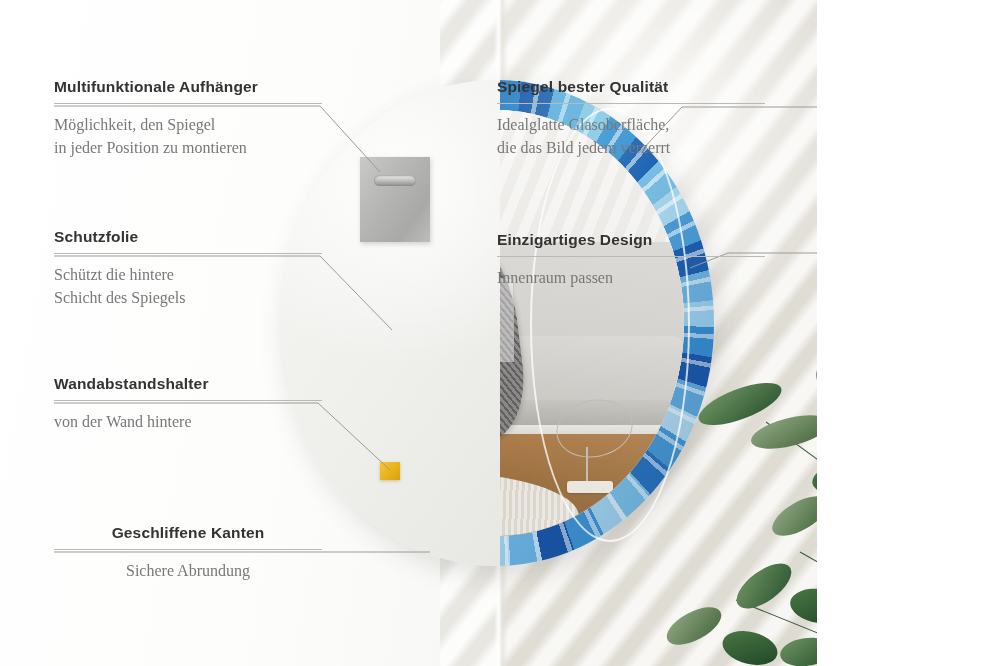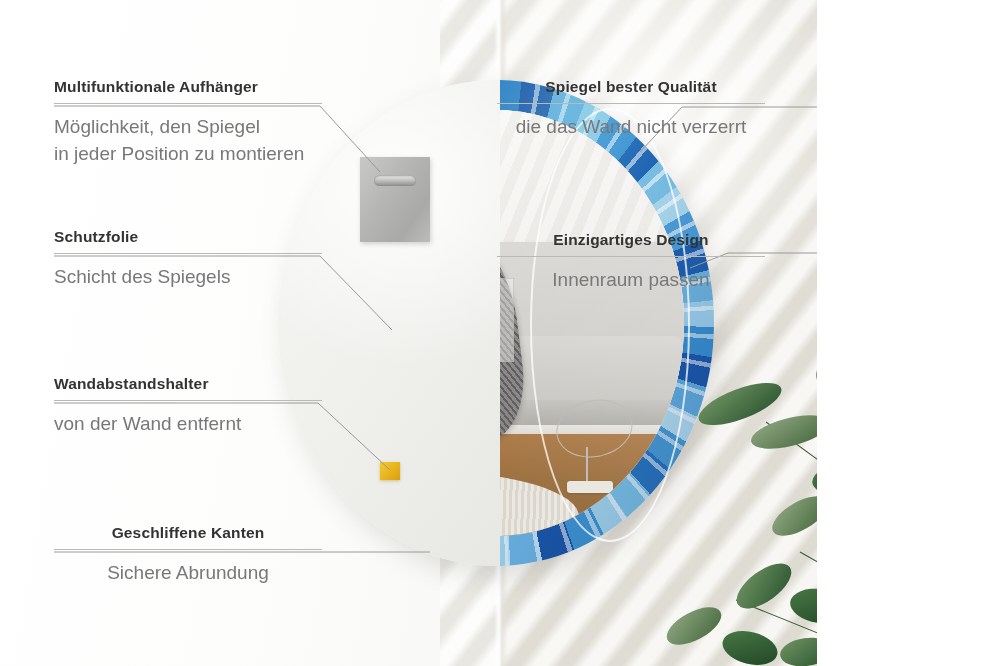--- a/index.html
+++ b/index.html
@@ -121,24 +121,24 @@
   .spacer{position:absolute;left:380px;top:462px;width:20px;height:18px;
     background:linear-gradient(135deg,#f5c836 0%,#e8b21a 55%,#d79f12 100%);
     box-shadow:0 1px 3px rgba(150,110,0,.35);}
 
   
   #leaders{position:absolute;left:0;top:0;width:1000px;height:666px;pointer-events:none;}
 
   
   .callout{position:absolute;}
   .callout h3{margin:0;font-size:15.5px;font-weight:bold;color:#333333;letter-spacing:.15px;}
-  .callout p{margin:0;font-size:19px;line-height:1.42;color:#787878;font-weight:normal;}
+  .callout p{margin:0;font-size:16px;line-height:1.42;color:#787878;font-weight:normal;font-family:Liberation Serif, serif;}
   .callout .rule{height:1px;background:#b9b9b7;margin:7px 0 10px 0;}
   .left-co{left:54px;width:268px;text-align:left;}
-  .right-co{width:268px;text-align:center;}
+  .right-co{width:268px;text-align:left;}
 
   #c1{top:78px;}   #c2{top:228px;}  #c3{top:375px;}  #c4{top:524px;text-align:center;}
   #c5{right:52px;top:78px;}  #c6{right:52px;top:231px;}
 
   
   #leaves{position:absolute;left:640px;top:300px;width:360px;height:366px;pointer-events:none;}
 </style>
 </head>
 <body>
 
@@ -223,39 +223,41 @@
   <div class="callout left-co" id="c1">
     <h3>Multifunktionale Aufhänger</h3>
     <div class="rule"></div>
     <p>Möglichkeit, den Spiegel</p>
     <p>in jeder Position zu montieren</p>
   </div>
 
   <div class="callout left-co" id="c2">
     <h3>Schutzfolie</h3>
     <div class="rule"></div>
+    <p>Schützt die hintere</p>
     <p>Schicht des Spiegels</p>
   </div>
 
   <div class="callout left-co" id="c3">
     <h3>Wandabstandshalter</h3>
     <div class="rule"></div>
-    <p>von der Wand entfernt</p>
+    <p>von der Wand hintere</p>
   </div>
 
   <div class="callout left-co" id="c4">
     <h3>Geschliffene Kanten</h3>
     <div class="rule"></div>
     <p>Sichere Abrundung</p>
   </div>
 
   <div class="callout right-co" id="c5">
     <h3>Spiegel bester Qualität</h3>
     <div class="rule"></div>
-    <p>die das Wand nicht verzerrt</p>
+    <p>Idealglatte Glasoberfläche,</p>
+    <p>die das Bild jedem verzerrt</p>
   </div>
 
   <div class="callout right-co" id="c6">
     <h3>Einzigartiges Design</h3>
     <div class="rule"></div>
     <p>Innenraum passen</p>
   </div>
 
   <svg id="leaves" viewBox="0 0 360 366">
     <defs>

